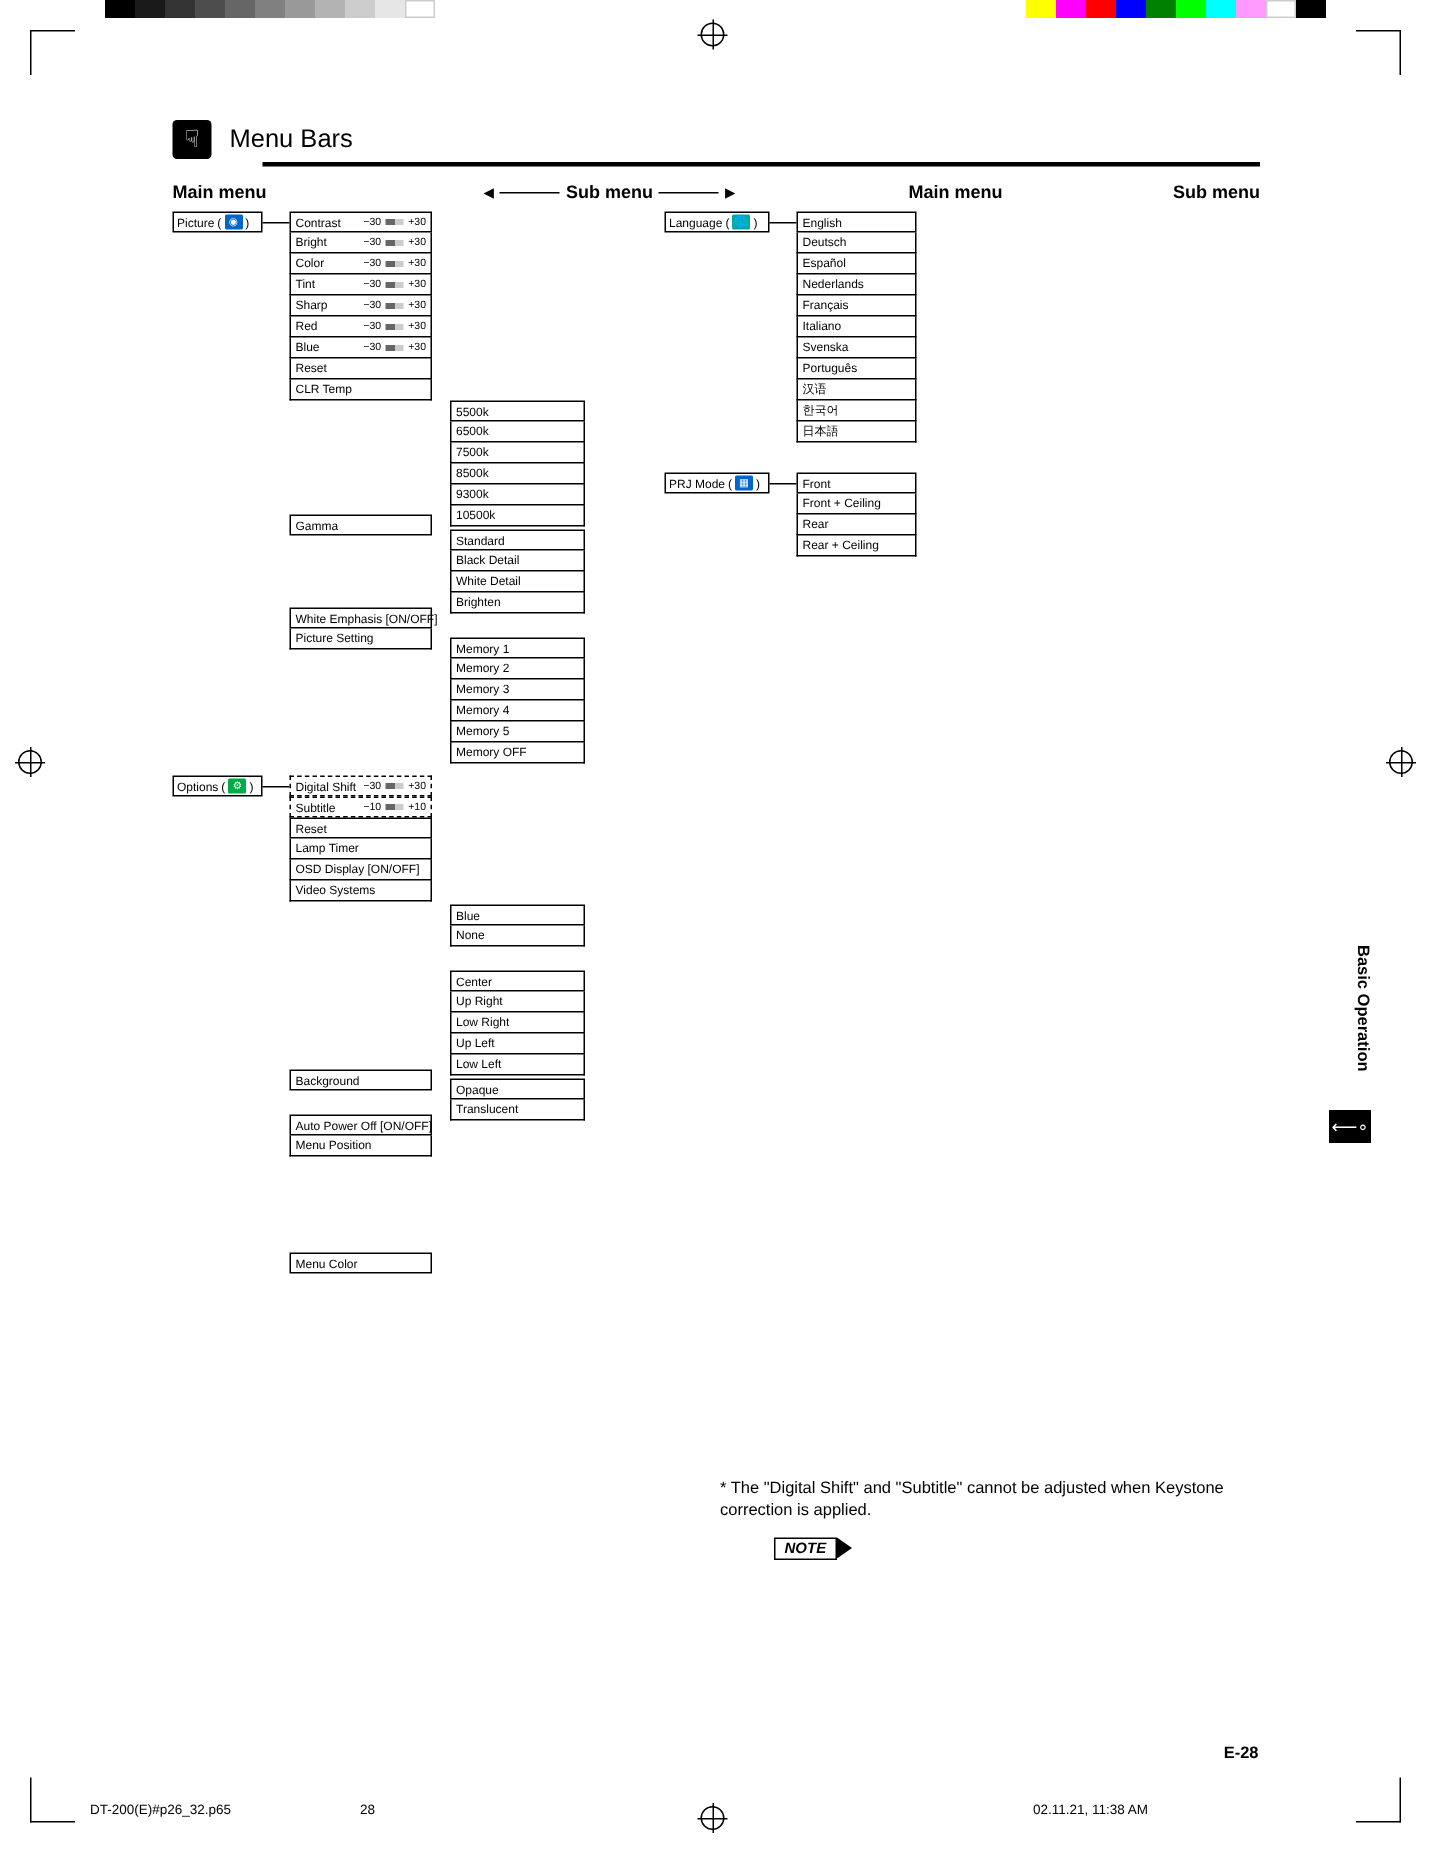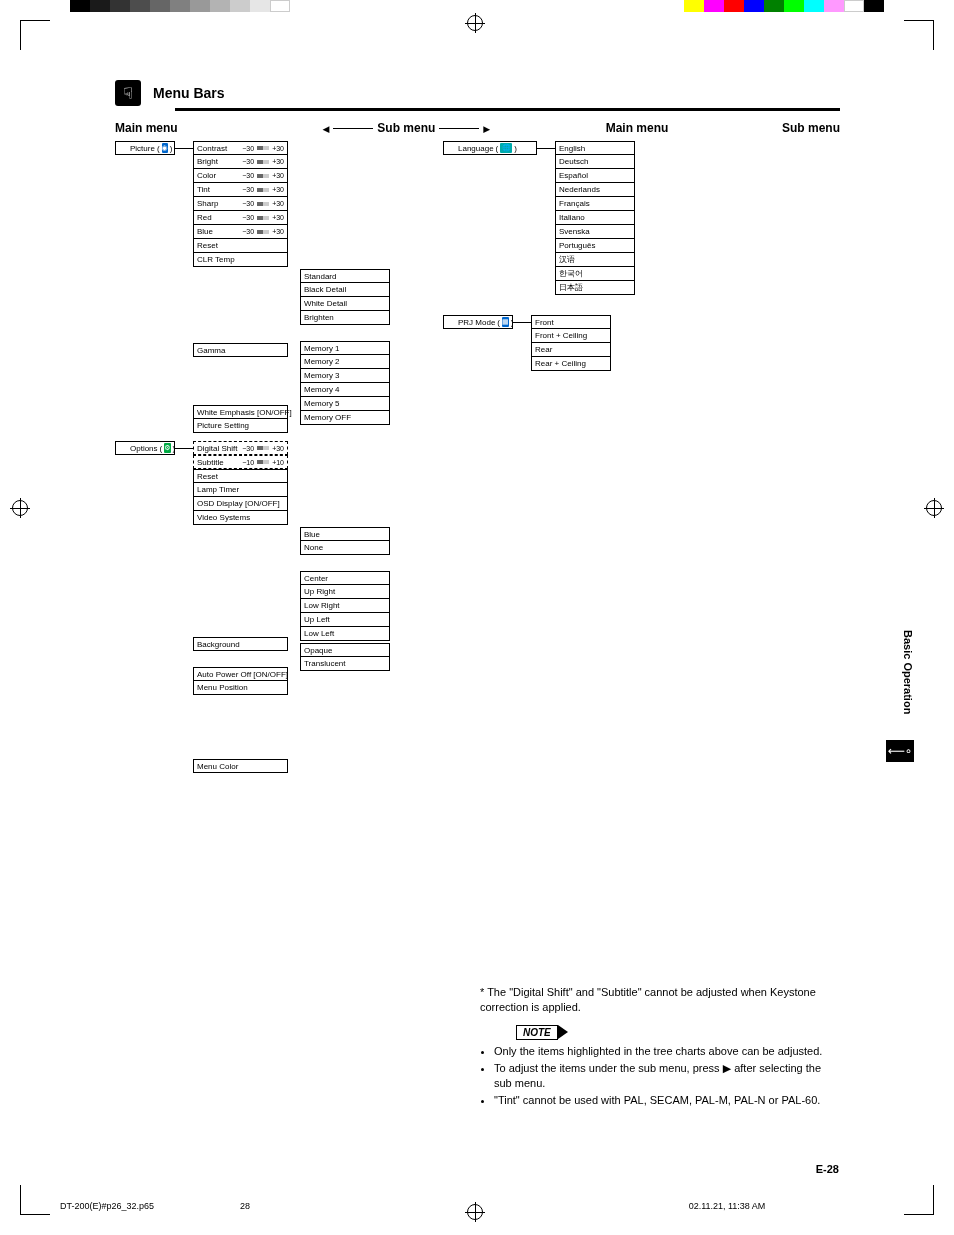--- a/index.html
+++ b/index.html
@@ -26,39 +26,39 @@
   
   .gray-bar { position: absolute; top: 0; left: 70px; height: 12px; display: flex; }
   .gray-bar span { display:block; width:20px; height:12px; }
   .color-bar { position: absolute; top: 0; right: 70px; height: 12px; display: flex; }
   .color-bar span { display:block; width:20px; height:12px; }
   
   .page { position: absolute; top: 80px; left: 115px; width: 725px; }
   .header-row { display: flex; align-items: center; margin-bottom: 2px; gap: 12px; }
   .header-icon { width: 26px; height: 26px; background: #000; border-radius: 3px; display:flex; align-items:center; justify-content:center; }
   .header-icon span { color:#fff; font-size:16px; }
-  .section-title { font-size: 14px; font-weight: bold; }
+  .section-title { font-size: 17px; font-weight: normal; }
   .hr { border-top: 3px solid #000; margin-bottom: 10px; margin-left: 60px; }
   .page-title { font-size: 17px; font-weight: bold; margin-bottom: 6px; }
   .col-headers { font-weight: bold; font-size: 12px; }
   
   .header-row2 { display:flex; margin-bottom:6px; align-items:center;justify-content:space-between; }
   .arrow-row { display:flex; align-items:center; gap:4px; width:230px; justify-content:center; }
   .arrow-line { height:1px; background:#000; width:40px; }
   .arrow-left::before { content:"◀"; font-size:9px; }
   .arrow-right::after { content:"▶"; font-size:9px; }
   
   .box { border: 0.5px solid #000; padding: 1px 3px; font-size: 8px; line-height: 11px; height: 14px; white-space: nowrap; display:flex; align-items:center; }
   .box + .box { border-top: none; }
   .range-box { display:flex; justify-content:space-between; }
   .range-left { width: 38px; }
   .range-vals { display:flex; gap:2px; align-items:center; font-size:7px; }
   .slider { display:inline-block; width:12px; height:4px; background:linear-gradient(to right, #666 50%, #ccc 50%); margin:0 1px; }
   
-  .main-box { border:0.5px solid #000; padding:1px 14px; font-size:8px; display:flex; align-items:center; gap:2px; height:14px; white-space:nowrap; }
+  .main-box { border:0.5px solid #000; padding:1px 2px; font-size:8px; display:flex; align-items:center; gap:2px; height:14px; white-space:nowrap; }
   .mini-icon { display:inline-flex; width:12px; height:10px; background:#0066cc; color:#fff; font-size:7px; align-items:center; justify-content:center; border-radius:1px; }
   .mini-icon.green { background:#00aa44; }
   .mini-icon.teal { background:#00aaaa; }
   .main-col { width:60px; }
   .sub1-col { width:95px; margin-left:0; }
   .sub2-col { width:90px; }
   
   .stack { display:flex; flex-direction:column; }
   .stack .box:first-child { border-top:0.5px solid #000; }
   
@@ -194,20 +194,28 @@
           </div>
           <div style="height:76px"></div>
           <div class="box">Gamma</div>
           <div style="height:48px"></div>
           <div class="box">White Emphasis   [ON/OFF]</div>
           <div class="box" style="border-top:none">Picture Setting</div>
         </div>
         <div style="width:12px"></div>
         <div class="sub2-col">
           <div style="height:126px"></div>
+          <div class="stack" id="clrtemp-opts">
+              <div class="box">5500k</div>
+              <div class="box">6500k</div>
+              <div class="box">7500k</div>
+              <div class="box">8500k</div>
+              <div class="box">9300k</div>
+              <div class="box">10500k</div>
+            </div>
           <div style="height:2px"></div>
           <div class="stack" id="gamma-opts">
               <div class="box">Standard</div>
               <div class="box">Black Detail</div>
               <div class="box">White Detail</div>
               <div class="box">Brighten</div>
             </div>
           <div style="height:16px"></div>
           <div class="stack" id="picset-opts">
               <div class="box">Memory 1</div>
@@ -272,21 +280,21 @@
           <div class="stack" id="menucol-opts">
               <div class="box">Opaque</div>
               <div class="box">Translucent</div>
             </div>
         </div>
       </div>
     </div>
 
     <div style="width:220px; margin-left:8px;">
       <div class="tree-wrap">
-        <div style="width:94px">
+        <div style="width:70px">
           <div class="main-box"><span>Language</span> (<span class="mini-icon teal">🌐</span>)</div>
         </div>
         <div class="hconn"></div>
         <div style="width:80px">
           <div class="stack" id="lang-opts">
               <div class="box">English</div>
               <div class="box">Deutsch</div>
               <div class="box">Español</div>
               <div class="box">Nederlands</div>
               <div class="box">Français</div>
@@ -317,25 +325,20 @@
     </div>
   </div>
 </div>
 
 <div class="notes-block">
   <div>* The "Digital Shift" and "Subtitle" cannot be adjusted when Keystone correction is applied.</div>
   <div class="note-label-wrap">
     <span class="note-label">NOTE</span>
       <span class="note-chevron"></span>
   </div>
-  <ul id="notes-list">
-      <li>Only the items highlighted in the tree charts above can be adjusted.</li>
-      <li>To adjust the items under the sub menu, press ▶ after selecting the sub menu.</li>
-      <li>"Tint" cannot be used with PAL, SECAM, PAL-M, PAL-N or PAL-60.</li>
-    </ul>
 </div>
 
 <div class="page-num">E-28</div>
 
 <div class="footer">
   <span class="f1">DT-200(E)#p26_32.p65</span>
   <span class="f2">28</span>
   <span class="f3">02.11.21, 11:38 AM</span>
 </div>
 

